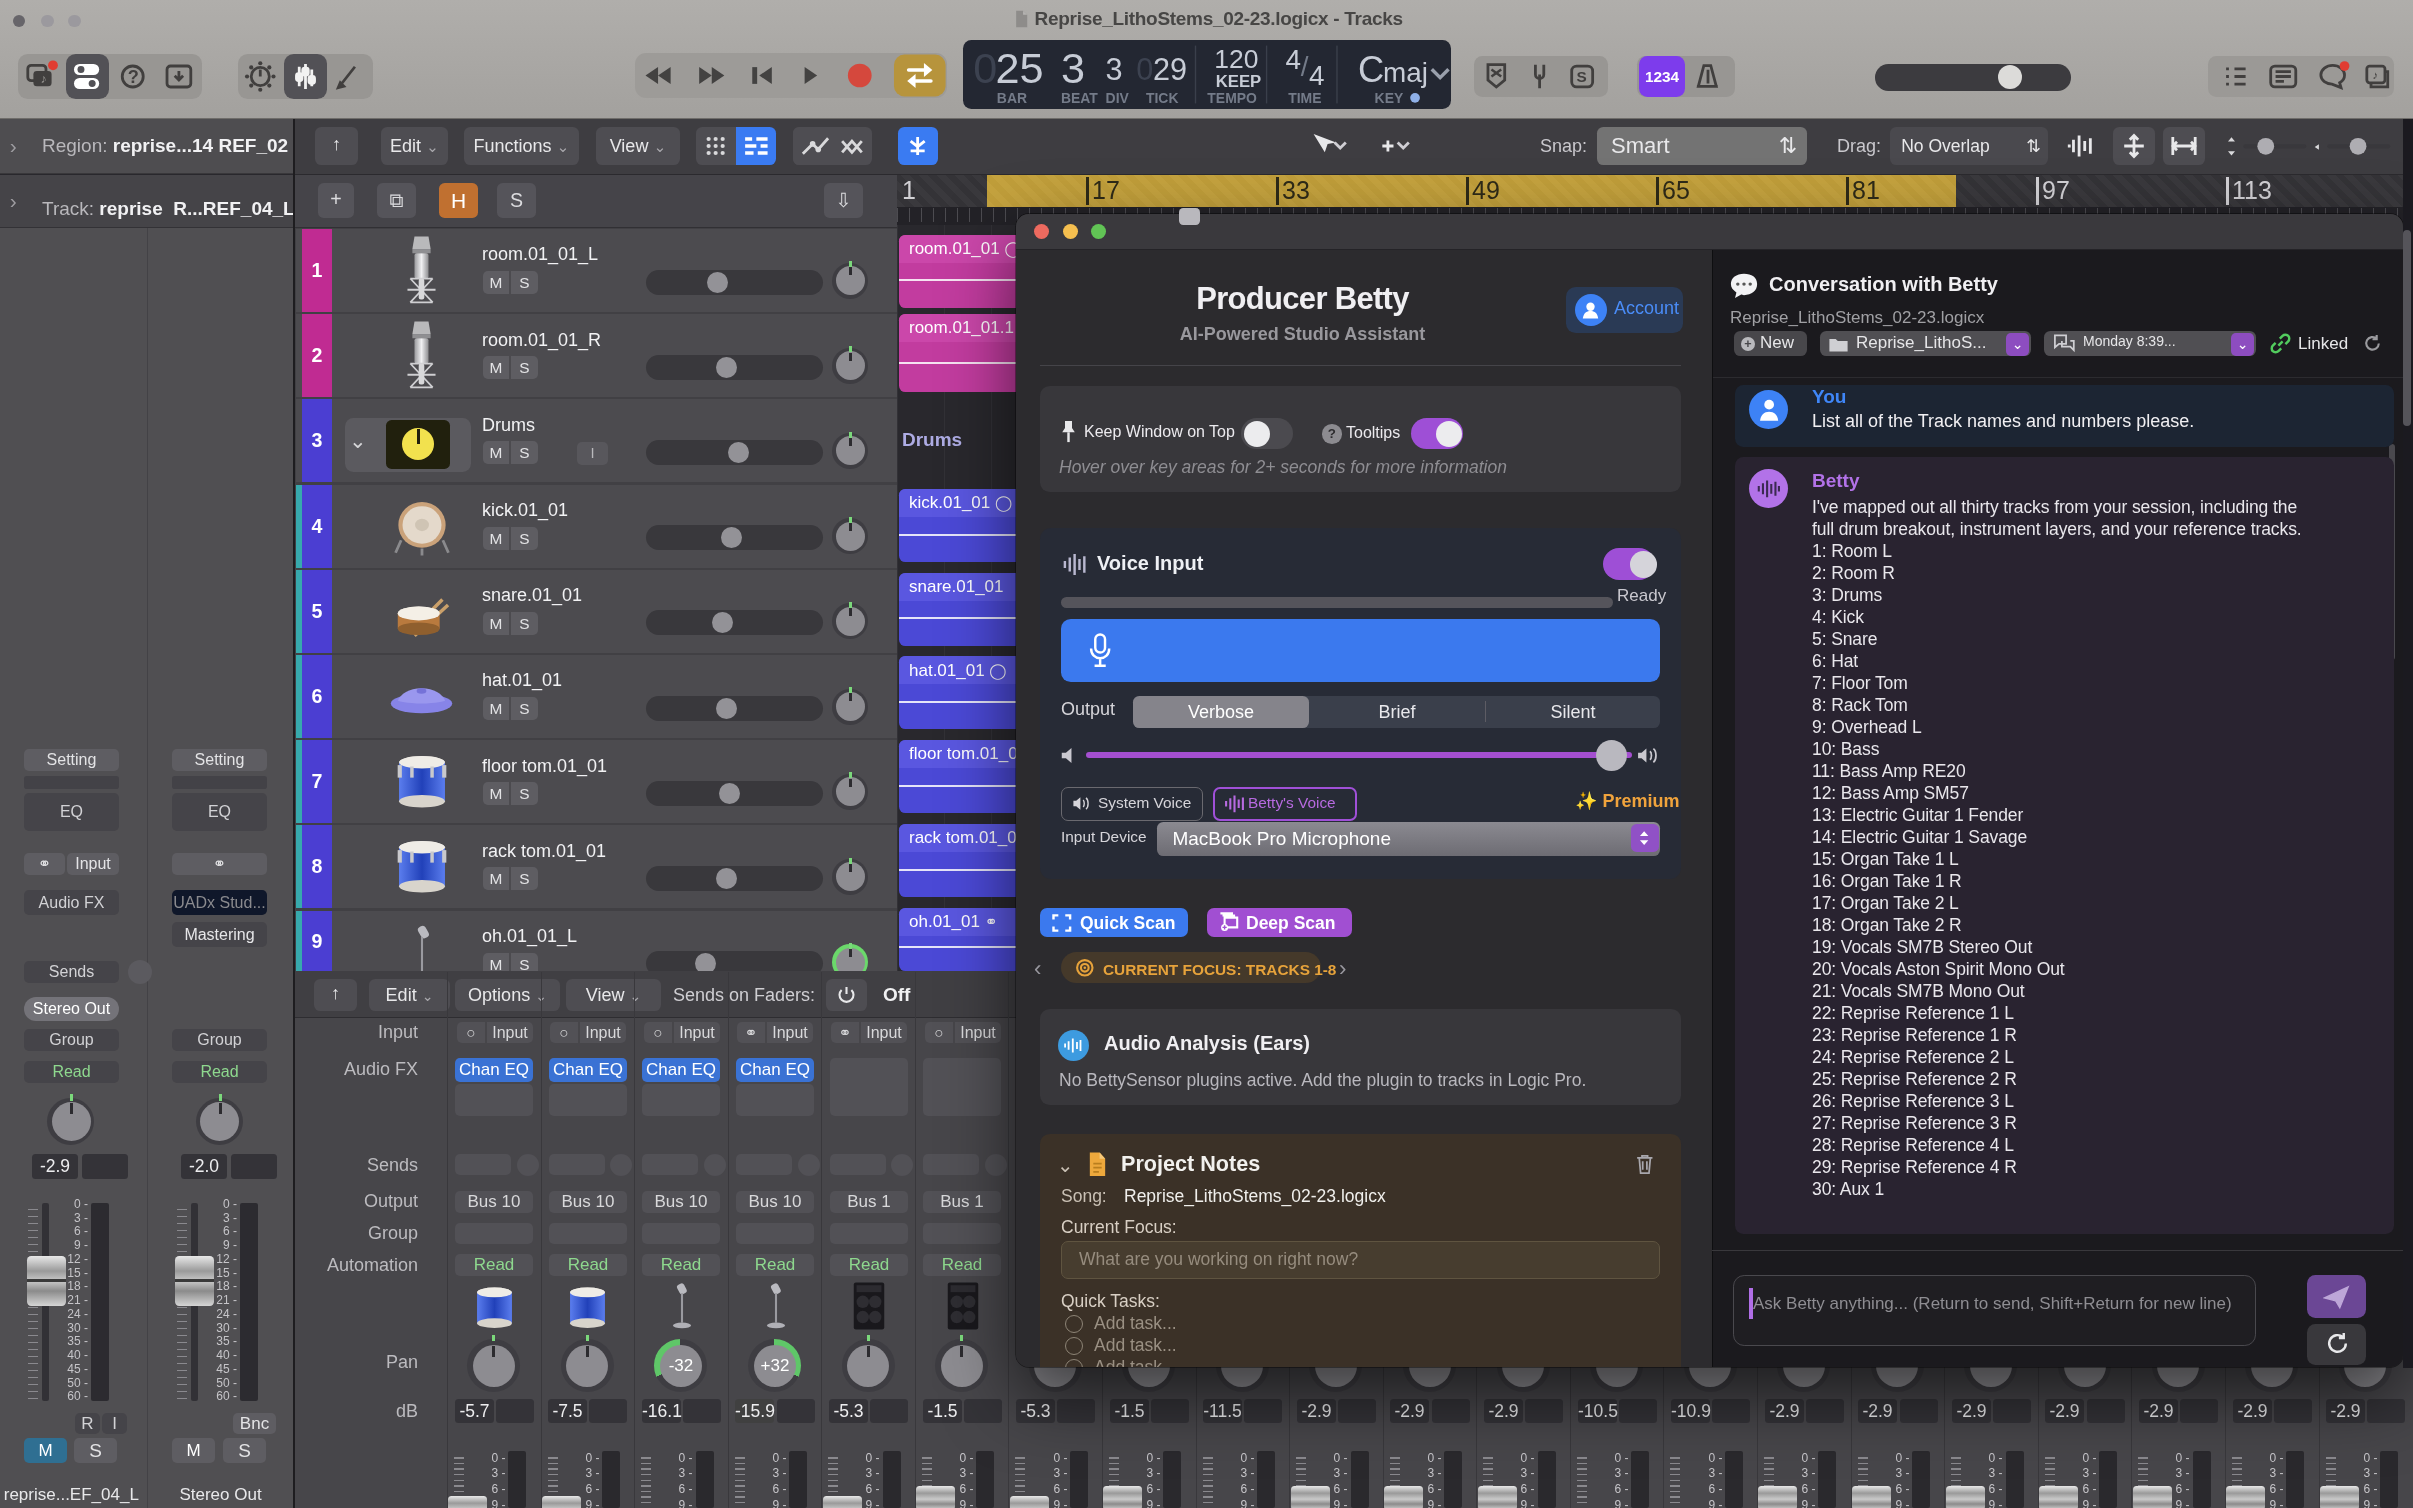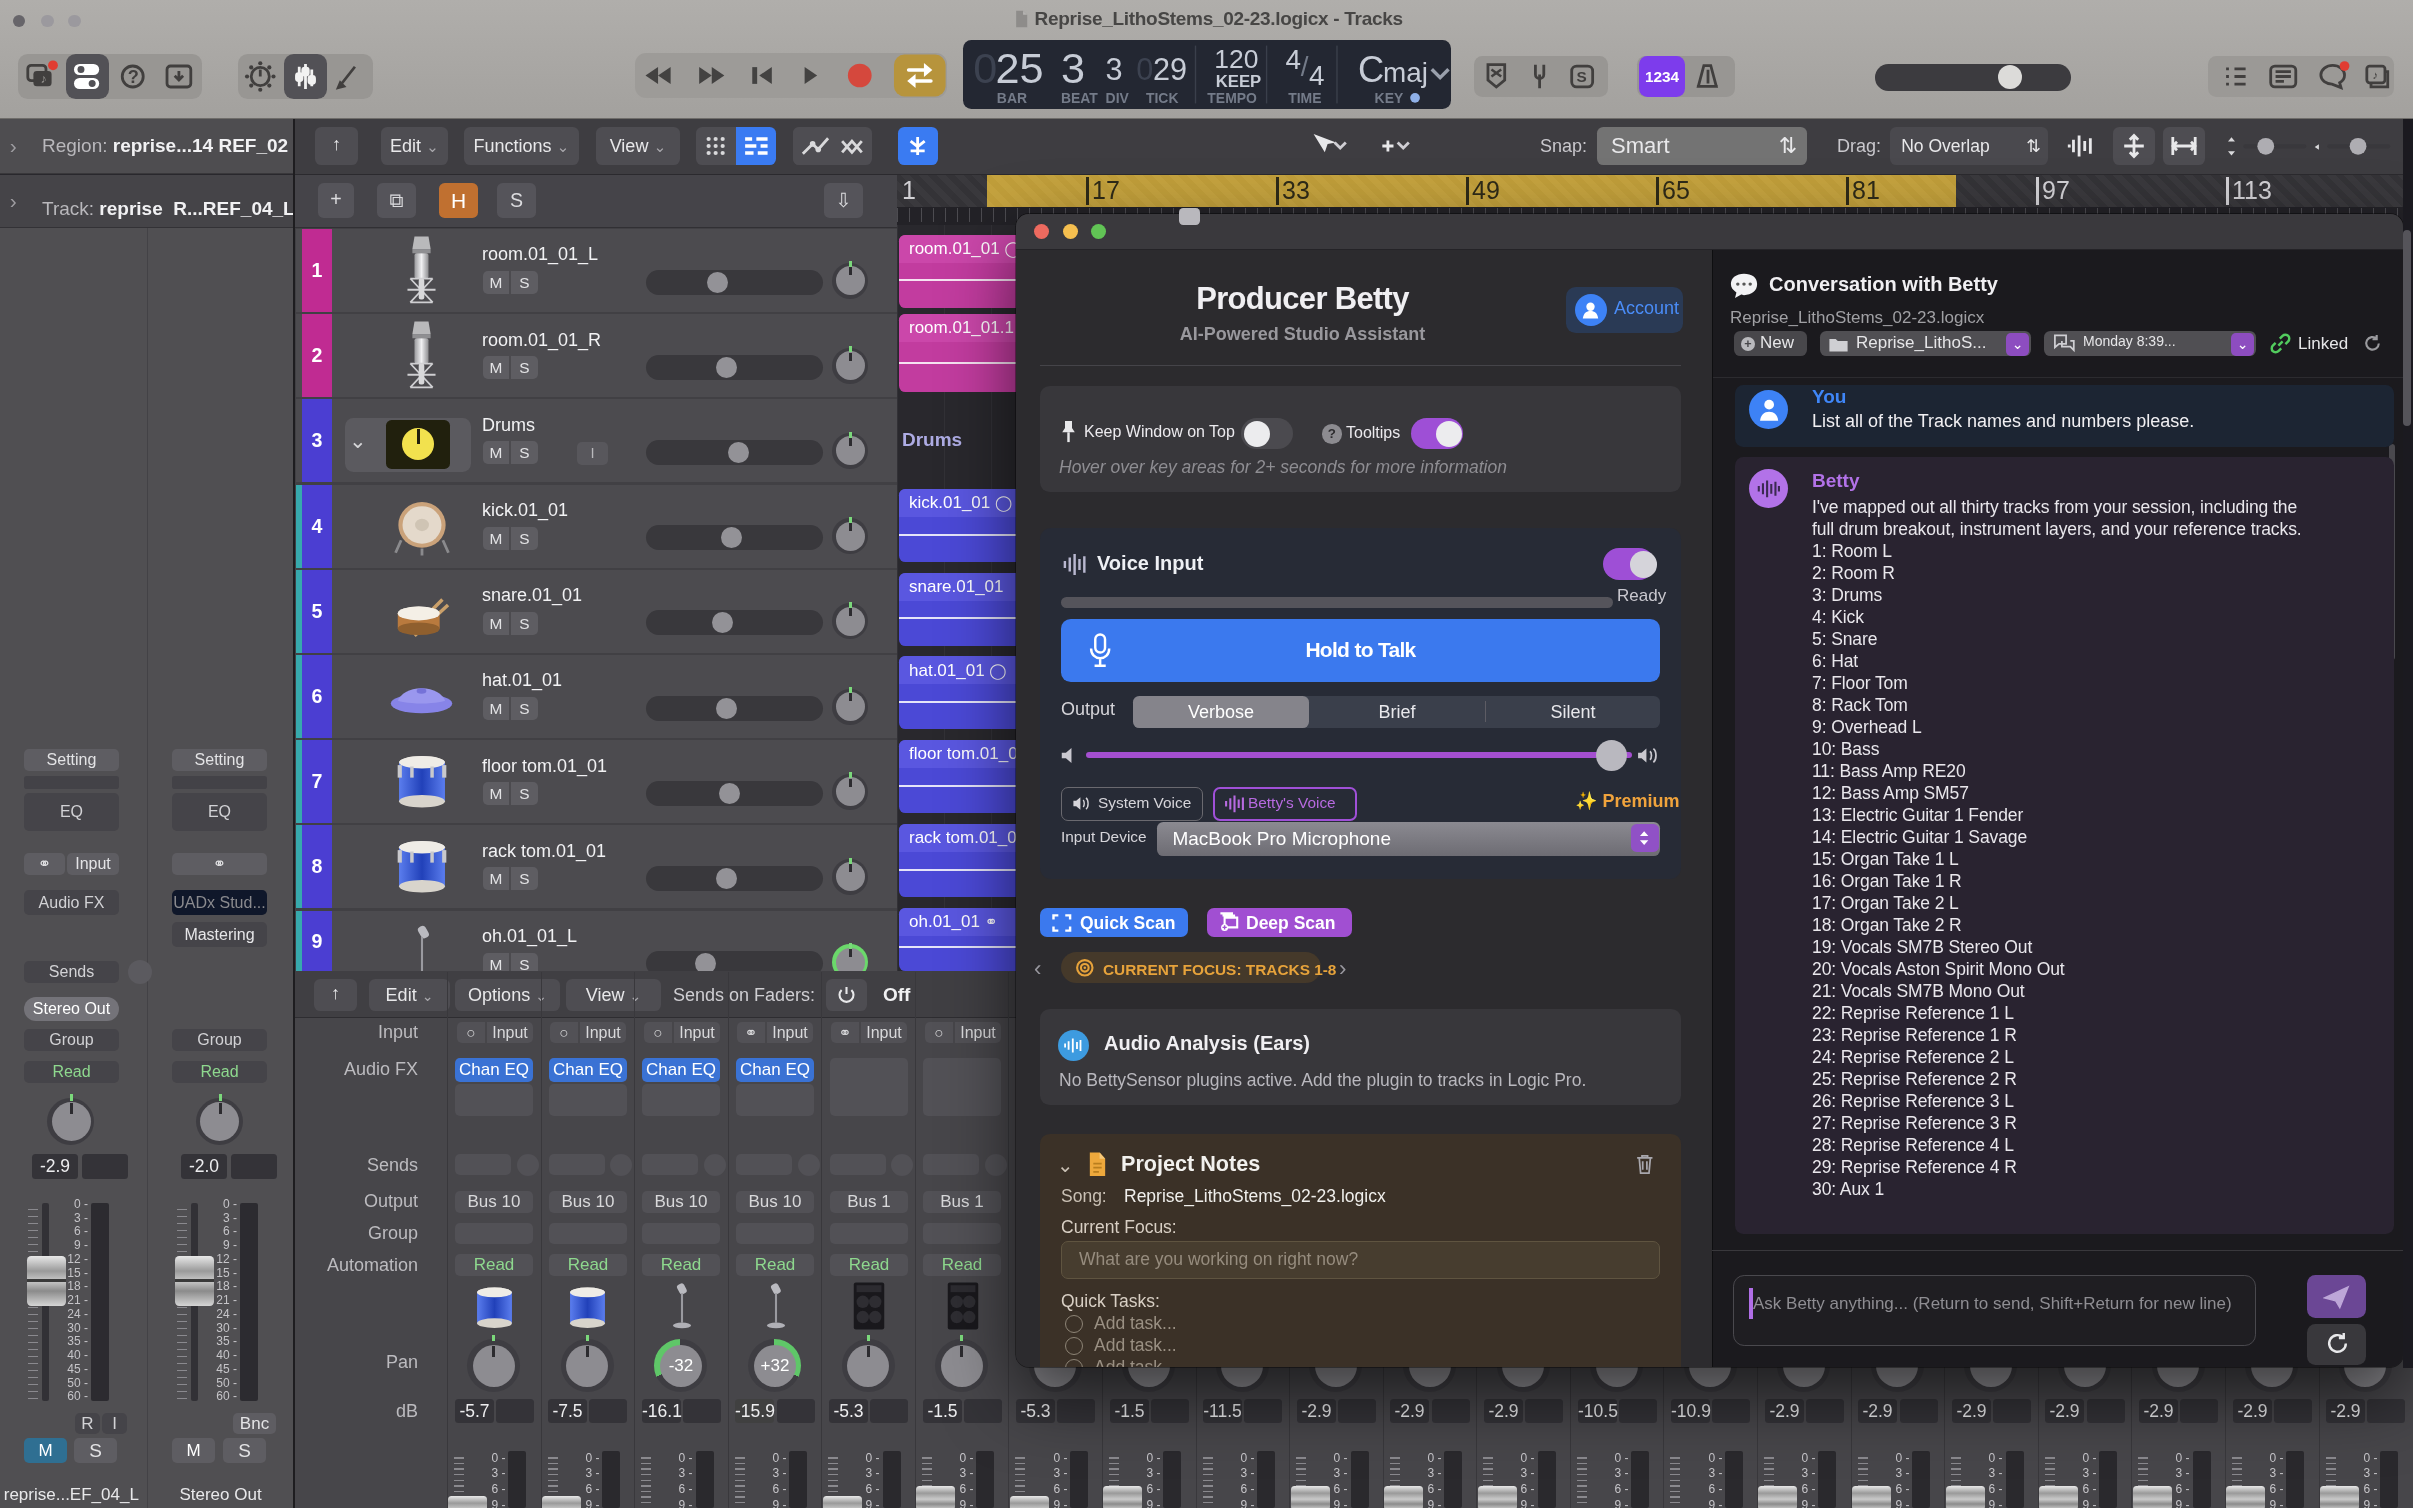--- a/index.html
+++ b/index.html
@@ -1084,21 +1084,20 @@
 <div class="ab" style="left:81px;top:338px;width:210px;height:28px;color:#eef0f4;font-size:20px;font-weight:bold;">Voice Input</div>
 <div class="ab" style="left:587px;top:334px;width:52px;height:32px;border-radius:16px;background:#9e4fd6;"></div>
 <div class="ab" style="left:614px;top:337px;width:26.5px;height:26.5px;border-radius:50%;background:#d5d4da;"></div>
 <div class="ab" style="left:45px;top:383px;width:552px;height:10.5px;background:#55545b;border-radius:5.6px;"></div>
 <div class="ab" style="left:601px;top:372px;width:70px;height:24px;color:#c9c8cf;font-size:17px;">Ready</div>
 <div class="ab" style="left:45px;top:405px;width:599px;height:63px;background:#3b79ee;border-radius:9.8px;"></div>
 <svg class="ab" style="left:73px;top:419px" width="22.3" height="35" viewBox="0 0 32 50">
       <rect x="9" y="2" width="14" height="26" rx="7" fill="none" stroke="#fff" stroke-width="3.5"></rect>
       <path d="M3 22c0 9 6 14 13 14s13-5 13-14 M16 36v10 M8 47h16" stroke="#fff" stroke-width="3.5" fill="none"></path>
     </svg>
-<div class="ab" style="left:45px;top:424px;width:599px;height:31px;text-align:center;color:#fff;font-size:21px;font-weight:bold;letter-spacing:-0.7px;">Hold to Talk</div>
 <div class="ab" style="left:45px;top:485px;width:91px;height:25px;color:#d6d5da;font-size:18px;">Output</div>
 <div class="ab" style="left:117px;top:482px;width:527px;height:32px;background:#3a3f4b;border-radius:6.3px;"></div>
 <div class="ab" style="left:117px;top:482px;width:176px;height:32px;background:#85848b;border-radius:6.3px;color:#fff;font-size:18px;text-align:center;line-height:32px;">Verbose</div>
 <div class="ab" style="left:293px;top:482px;width:176px;height:32px;color:#e8e8ec;font-size:18px;text-align:center;line-height:32px;">Brief</div>
 <div class="ab" style="left:469px;top:487px;width:1.4px;height:21px;background:#5d5c64;"></div>
 <div class="ab" style="left:470px;top:482px;width:174px;height:32px;color:#e8e8ec;font-size:18px;text-align:center;line-height:32px;">Silent</div>
 <svg class="ab" style="left:43px;top:531px" width="18" height="21" viewBox="0 0 26 30">
       <path d="M4 11h6l8-7v22l-8-7H4z" fill="#c9c8cf"></path>
     </svg>
 <div class="ab" style="left:70px;top:538px;width:546px;height:6.3px;background:#a44fd0;border-radius:3.5px;"></div>

